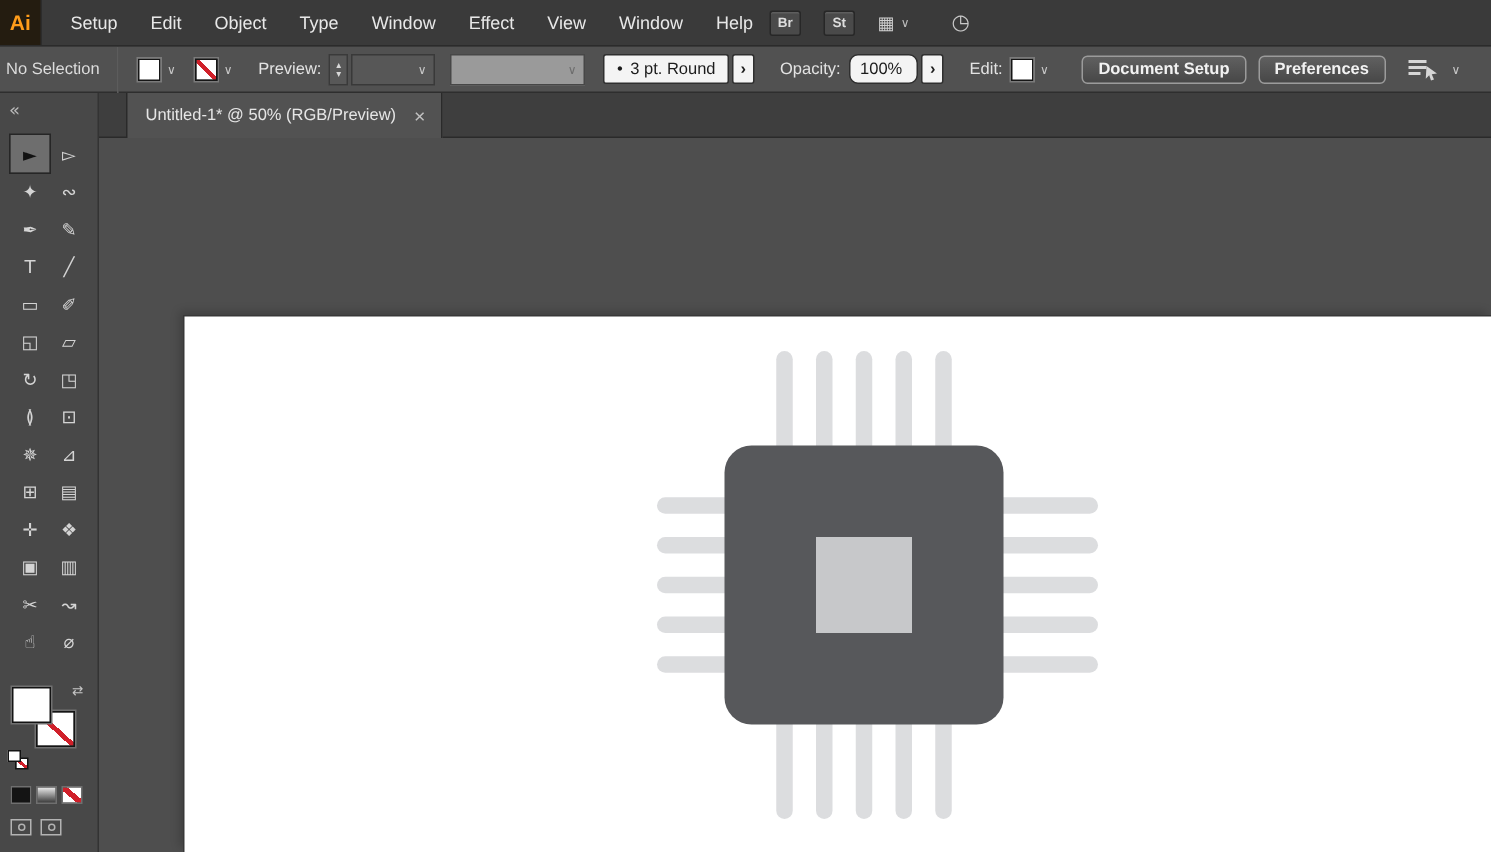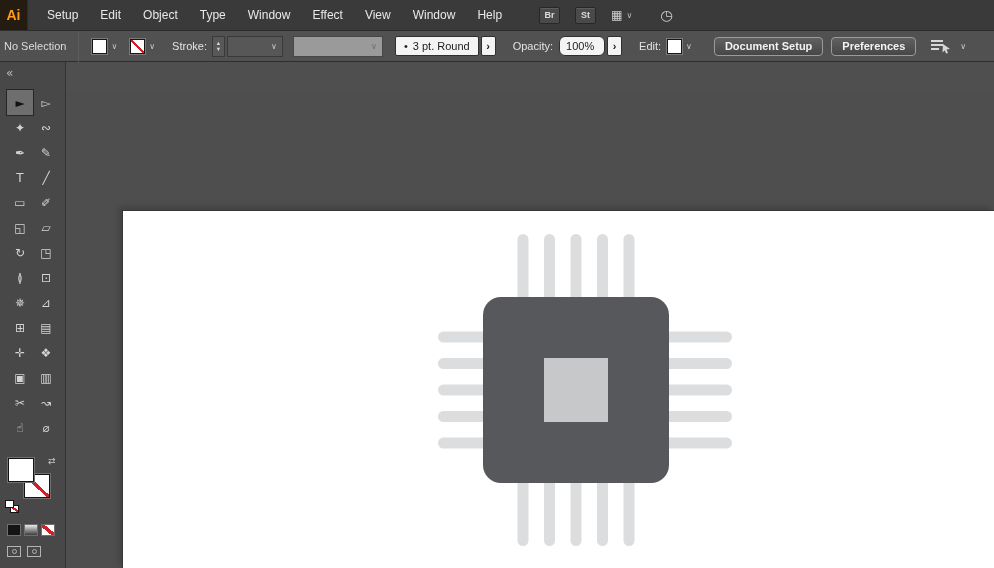--- a/index.html
+++ b/index.html
@@ -7,21 +7,21 @@
               font-family:"Liberation Sans", sans-serif; }
   #app { position:relative; width:994px; height:568px; background:#4f4f4f; }
 
   
   .menubar { position:absolute; left:0; top:0; width:100%; height:31px; background:#3a3a3a;
              display:flex; align-items:center; z-index:9; border-bottom:1px solid #2b2b2b; }
   .logo { width:28px; height:30px; display:flex; align-items:center; justify-content:center;
           background:#241c10; color:#ff9c1a; font-weight:bold; font-size:14px;
           border-right:1px solid #2c2c2c; margin-right:8px; }
   .menu-item { color:#e8e8e8; font-size:12px; padding:0 11px; line-height:30px; cursor:default; }
-  .appbar { display:flex; align-items:center; margin-left:26px; }
+  .appbar { display:flex; align-items:center; }
   .appbtn { min-width:21px; height:17px; background:#4a4a4a; border:1px solid #272727; border-radius:2px;
             color:#dddddd; font-size:9px; font-weight:bold; display:flex; align-items:center;
             justify-content:center; padding:0 3px; box-shadow:inset 0 1px 0 #5e5e5e; margin-right:15px; }
   .arrange { display:flex; align-items:center; gap:4px; margin-right:28px; }
   .grid-glyph { font-size:12px; color:#cfcfcf; font-family:"DejaVu Sans",sans-serif; }
   .dd { font-size:8px; color:#bdbdbd; font-family:"DejaVu Sans",sans-serif; }
   .gauge { color:#c9c9c9; font-size:14px; font-family:"DejaVu Sans",sans-serif; }
 
   
   .controlbar { position:absolute; left:0; top:30px; width:100%; height:32px; background:#515151;
@@ -138,21 +138,21 @@
 
     <span class="swgroup">
       <span class="swatch"></span>
       <span class="dd2">∨</span>
     </span>
     <span class="swgroup">
       <span class="swatch none"></span>
       <span class="dd2">∨</span>
     </span>
 
-    <span class="lbl">Stroke:</span>
+    <span class="lbl">Preview:</span>
     <span class="stepper">
       <span>▴</span>
       <span>▾</span>
     </span>
     <span class="select-dark">
       <span class="dd2">∨</span>
     </span>
 
     <span class="select-disabled">
       <span class="dd2">∨</span>
@@ -181,20 +181,26 @@
       <svg width="22" height="16" viewBox="0 0 22 16">
         <rect x="1" y="2" width="12" height="2" fill="#d6d6d6"></rect>
         <rect x="1" y="6" width="12" height="2" fill="#d6d6d6"></rect>
         <rect x="1" y="10" width="8" height="2" fill="#d6d6d6"></rect>
         <path d="M13 6 L20 11 L16.5 11.5 L18 15 L16 15.6 L14.8 12.2 L12.5 14.5 Z" fill="#d6d6d6"></path>
       </svg>
       <span class="dd2">∨</span>
     </span>
   </div>
 
+  <div class="tabbar">
+    <div class="tab">
+      <span class="tab-title">Untitled-1* @ 50% (RGB/Preview)</span>
+      <span class="tab-close">×</span>
+    </div>
+  </div>
 
   <div class="toolpanel">
     <span class="panel-collapse">«</span>
     <div class="tools-grid" id="tools-grid">
         <div class="tool-cell active">
           <span>►</span>
         </div>
         <div class="tool-cell">
           <span>▻</span>
         </div>

